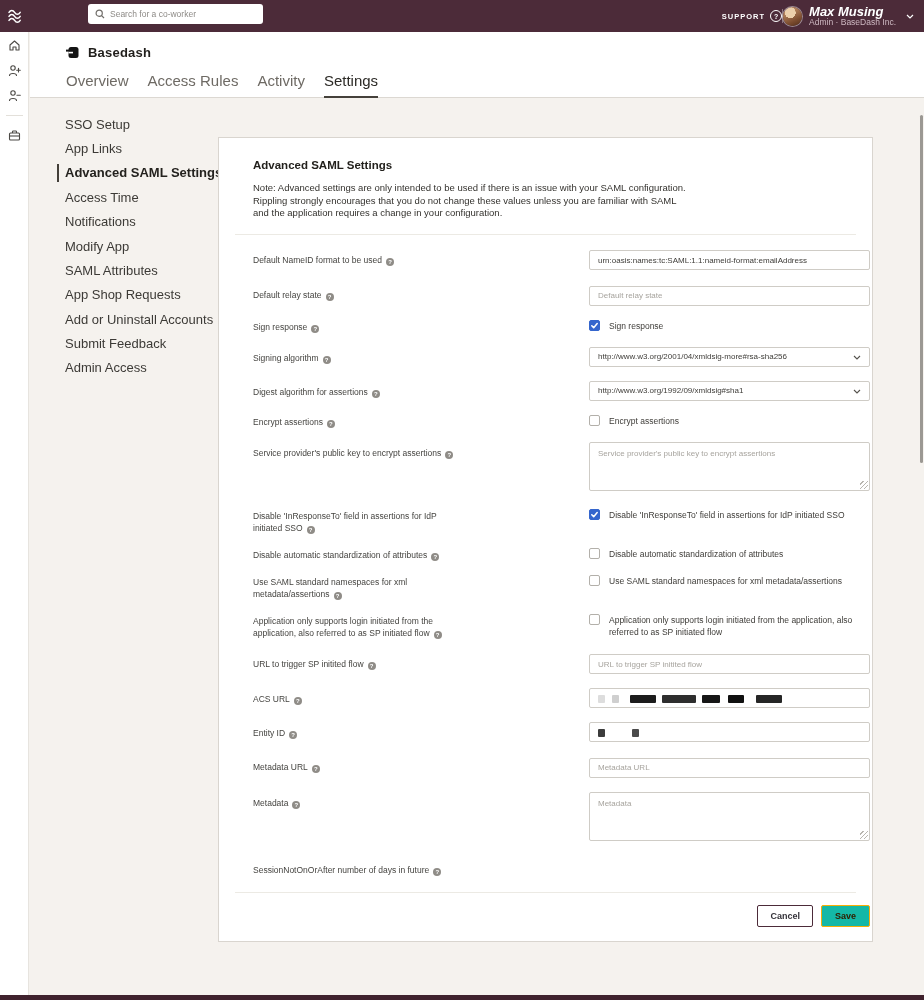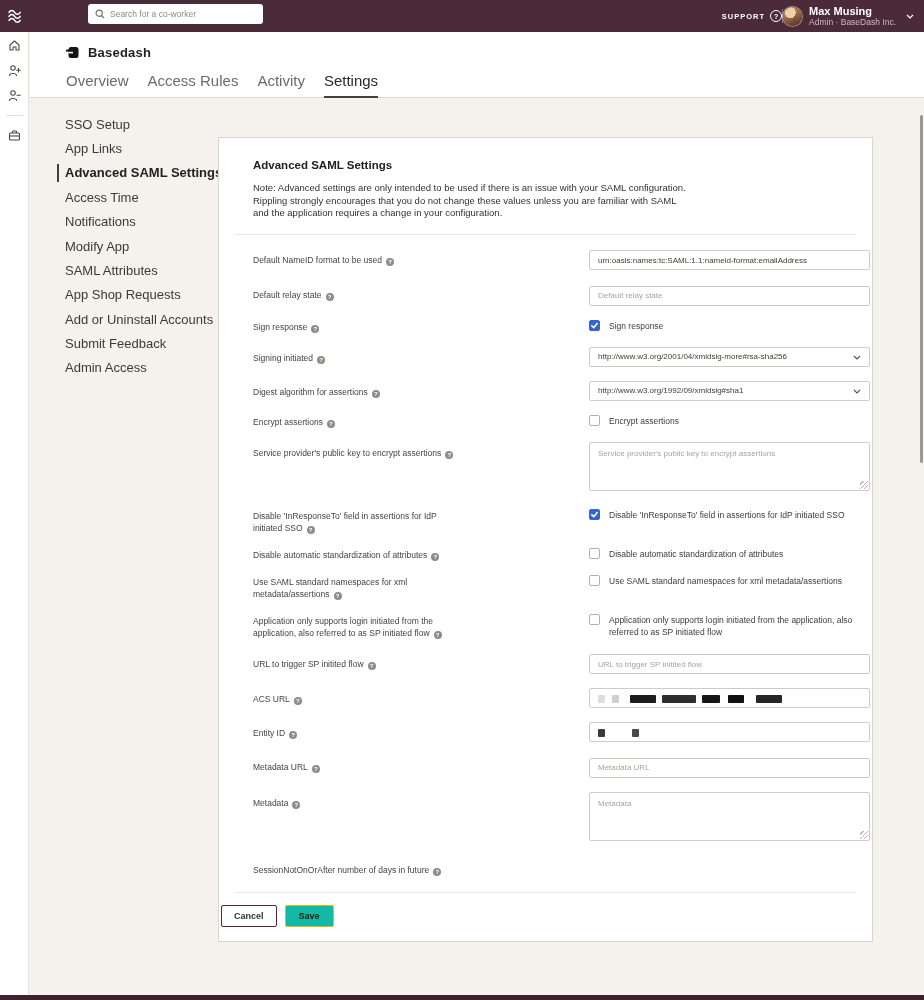--- a/index.html
+++ b/index.html
@@ -15,21 +15,21 @@
   .tb-logo { width:30px; display:flex; justify-content:center; align-items:center; }
   .search { position:absolute; left:88px; top:4px; width:175px; height:20px; background:#fff; border-radius:3px; display:flex; align-items:center; padding:0 7px; gap:5px; }
   .search input { border:none; outline:none; background:transparent; width:100%; font-size:8.5px; color:#3a3a3a; font-family:inherit; }
   .search input::placeholder { color:#8d8a86; }
   .tb-right { margin-left:auto; display:flex; align-items:center; padding-right:10px; }
   .support { display:flex; align-items:center; gap:5px; color:#fff; font-size:7.5px; font-weight:bold; letter-spacing:1px; cursor:pointer; }
   .qcircle { width:12px; height:12px; border:1px solid #fff; border-radius:50%; display:flex; align-items:center; justify-content:center; font-size:7px; font-weight:bold; letter-spacing:0; }
   .tb-divider { width:1px; height:14px; background:rgba(255,255,255,.35); }
   .user { display:flex; align-items:center; gap:7px; cursor:pointer; }
   .avatar { width:19px; height:19px; border-radius:50%; background:radial-gradient(circle at 38% 30%, #ecd0ab 0 30%, rgba(0,0,0,0) 31%), linear-gradient(155deg,#c29067 15%,#7a4b2e 70%,#4e2d1a); box-shadow:0 0 0 1px rgba(255,255,255,.45); }
-  .user-name { font-size:11px; font-weight:bold; color:#fff; line-height:11px; }
+  .user-name { font-size:13px; font-weight:bold; color:#fff; line-height:11px;font-style:italic; }
   .user-meta { font-size:8.5px; color:#cdb8c1; line-height:10px; }
   
   .rail { position:absolute; left:0; top:28px; bottom:5px; width:29px; background:#fff; border-right:1px solid #e7e4df; display:flex; flex-direction:column; align-items:center; padding-top:11px; gap:12px; z-index:5; }
   .rail-icon { width:13px; height:13px; display:flex; cursor:pointer; }
   .rail-divider { width:17px; height:1px; background:#e3e0da; margin:1px 0; }
   
   .app-header { position:absolute; left:30px; top:28px; right:0; height:70px; background:#fff; border-bottom:1px solid #dcd8d2; z-index:4; }
   .app-title-row { position:absolute; left:36px; top:17px; display:flex; align-items:center; gap:9px; }
   .app-title { font-size:13px; font-weight:bold; color:#211f1c; letter-spacing:.2px; }
   .tabs { position:absolute; left:36px; bottom:-1px; display:flex; gap:19px; }
@@ -60,21 +60,21 @@
     background-image:repeating-linear-gradient(135deg, rgba(0,0,0,0) 0 2px, #b9b6b0 2px 3px);
     background-size:8px 8px; background-repeat:no-repeat; background-position:right 1px bottom 1px; }
   .select { position:relative; width:100%; height:20px; border:1px solid #cfccc6; border-radius:2px; display:flex; align-items:center; padding:0 22px 0 8px; font-size:8px; color:#3e3c38; background:#fff; cursor:pointer; }
   .select .chev { position:absolute; right:8px; top:7px; }
   .cb-wrap { display:flex; gap:9px; align-items:flex-start; }
   .cb { width:11px; height:11px; border:1px solid #b3b0aa; border-radius:2px; background:#fff; flex:0 0 auto; display:flex; align-items:center; justify-content:center; cursor:pointer; margin-top:0; }
   .cb.checked { background:#3566cd; border-color:#3566cd; }
   .cb-label { font-size:8.5px; line-height:12px; color:#3e3c38; max-width:268px; }
   .redact { position:relative; width:100%; height:20px; border:1px solid #cfccc6; border-radius:2px; background:#fff; }
   .redact .blk { position:absolute; top:6px; height:8px; border-radius:1px; }
-  .footer { display:flex; gap:8px; padding:12px 2px 14px; margin-top:0; }
+  .footer { display:flex; justify-content:flex-end; gap:8px; padding:12px 2px 14px; margin-top:0; }
   .btn { height:22px; border-radius:2px; font-size:9px; font-weight:bold; font-family:inherit; cursor:pointer; }
   .btn-cancel { padding:0 12px; background:#fff; border:1px solid #4c2b39; color:#343239; }
   .btn-save { padding:0 13px; background:#14b8a6; border:1px solid #f8ad07; color:#2e2000; }
   
   .scroll-thumb { position:absolute; right:1px; top:115px; width:3px; height:348px; background:#9b9893; border-radius:2px; z-index:20; cursor:pointer; }
   .bottom-strip { position:absolute; left:0; right:0; bottom:0; height:5px; background:#40222e; z-index:30; }
   svg { display:block; }
 </style>
 </head>
 <body>
@@ -212,21 +212,21 @@
               <svg width="9" height="9" viewBox="0 0 10 10" fill="none" stroke="#fff" stroke-width="1.7" stroke-linecap="round" stroke-linejoin="round">
                 <path d="M2 5.3 L4.1 7.4 L8 2.9"></path>
               </svg>
             </span>
             <span class="cb-label">Sign response</span>
           </div>
         </div>
       </div>
       <div class="row">
         <div class="row-label">
-          <div class="label-wrap"><span>Signing initiated</span><span class="q">?</span></div>
+          <div class="label-wrap"><span>Signing algorithm</span><span class="q">?</span></div>
         </div>
         <div class="row-control">
           <div class="select">
             <span>http://www.w3.org/2001/04/xmldsig-more#rsa-sha256</span>
             <span class="chev">
               <svg width="8" height="5" viewBox="0 0 8 5" fill="none" stroke="#55524d" stroke-width="1.1">
                 <path d="M1 1 L4 4 L7 1"></path>
               </svg>
             </span>
           </div>

